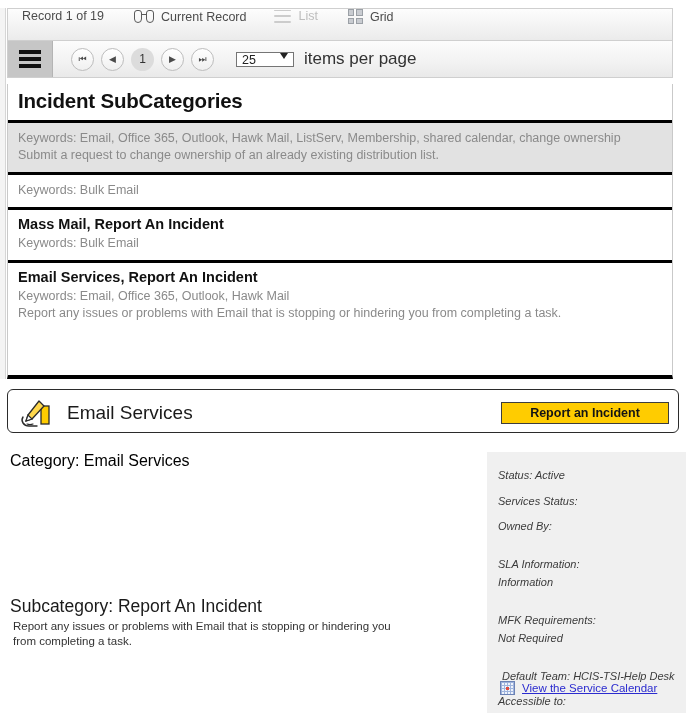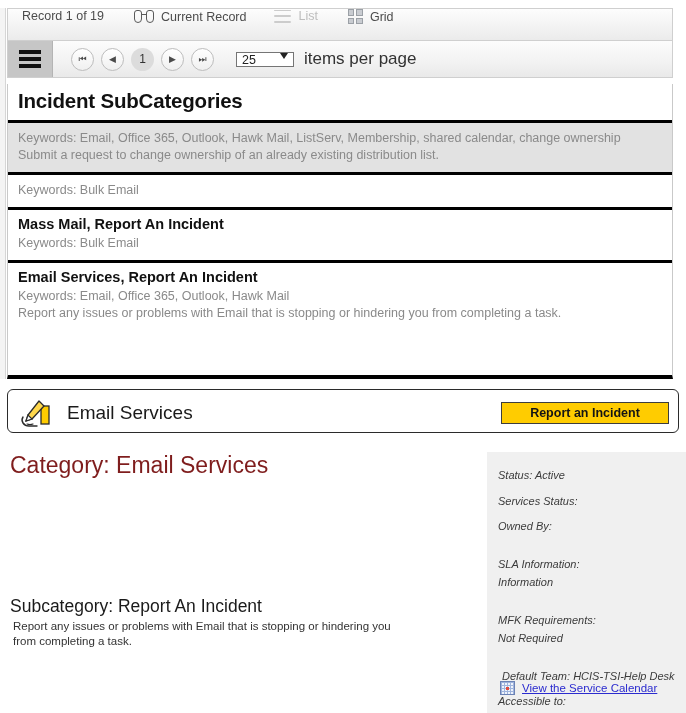--- a/index.html
+++ b/index.html
@@ -233,22 +233,22 @@
     left: 10px;
     top: 452px;
     width: 470px;
   }
   .d-service {
     font-size: 17.5px;
     color: #1a1a1a;
     margin-bottom: 54px;
   }
   .d-category {
-    font-size: 23px;
-    color: #7f1d1d;
+    font-size: 16px;
+    color: #000000;
   }
   .d-subcat-block {
     position: absolute;
     left: 10px;
     top: 596px;
     width: 400px;
   }
   .d-subcat {
     font-size: 17.5px;
     color: #1a1a1a;

